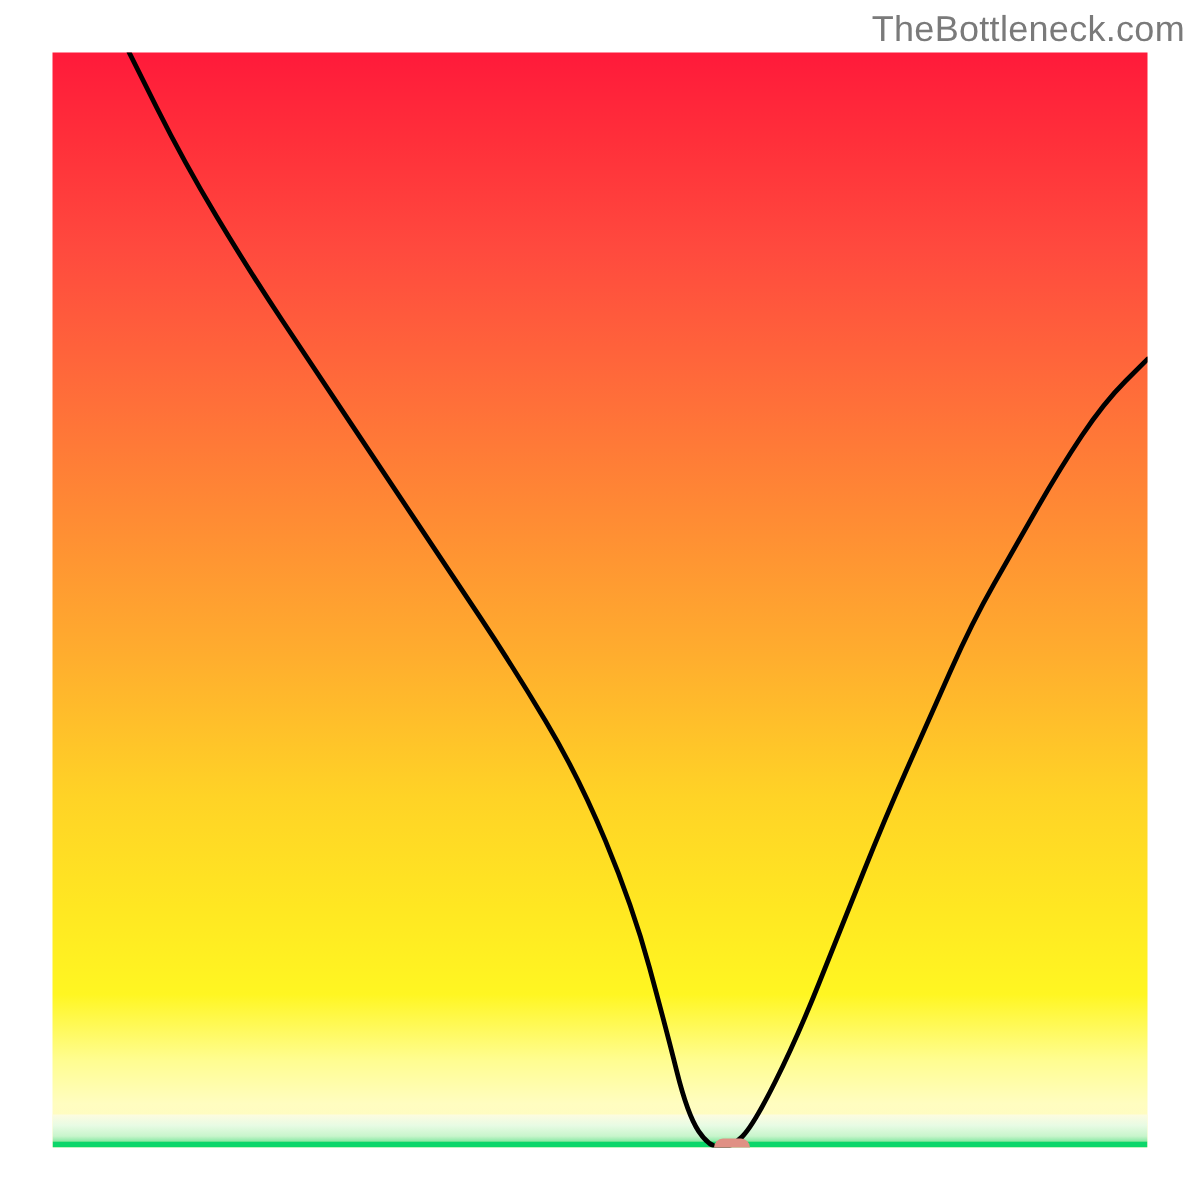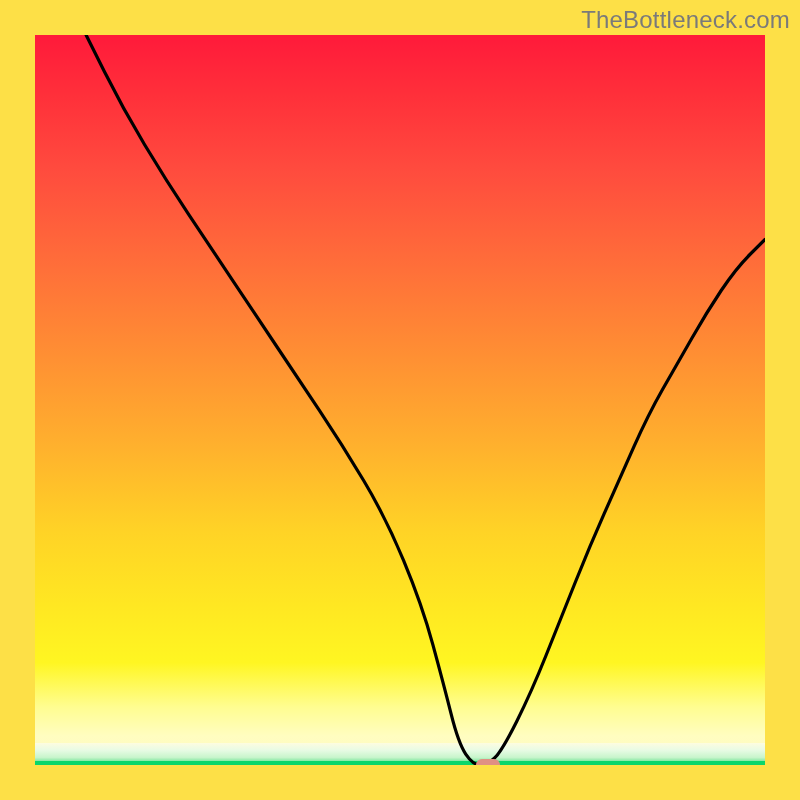--- a/index.html
+++ b/index.html
@@ -8,21 +8,21 @@
     width: 800px;
     height: 800px;
     background: #000;
     overflow: hidden;
     font-family: Arial, Helvetica, sans-serif;
   }
   .frame {
     position: relative;
     width: 800px;
     height: 800px;
-    background: #fde047;
+    background: #ffffff;
   }
   .plot-area {
     position: absolute;
     left: 35px;
     top: 35px;
     width: 730px;
     height: 730px;
     overflow: hidden;
     
     background: linear-gradient(

